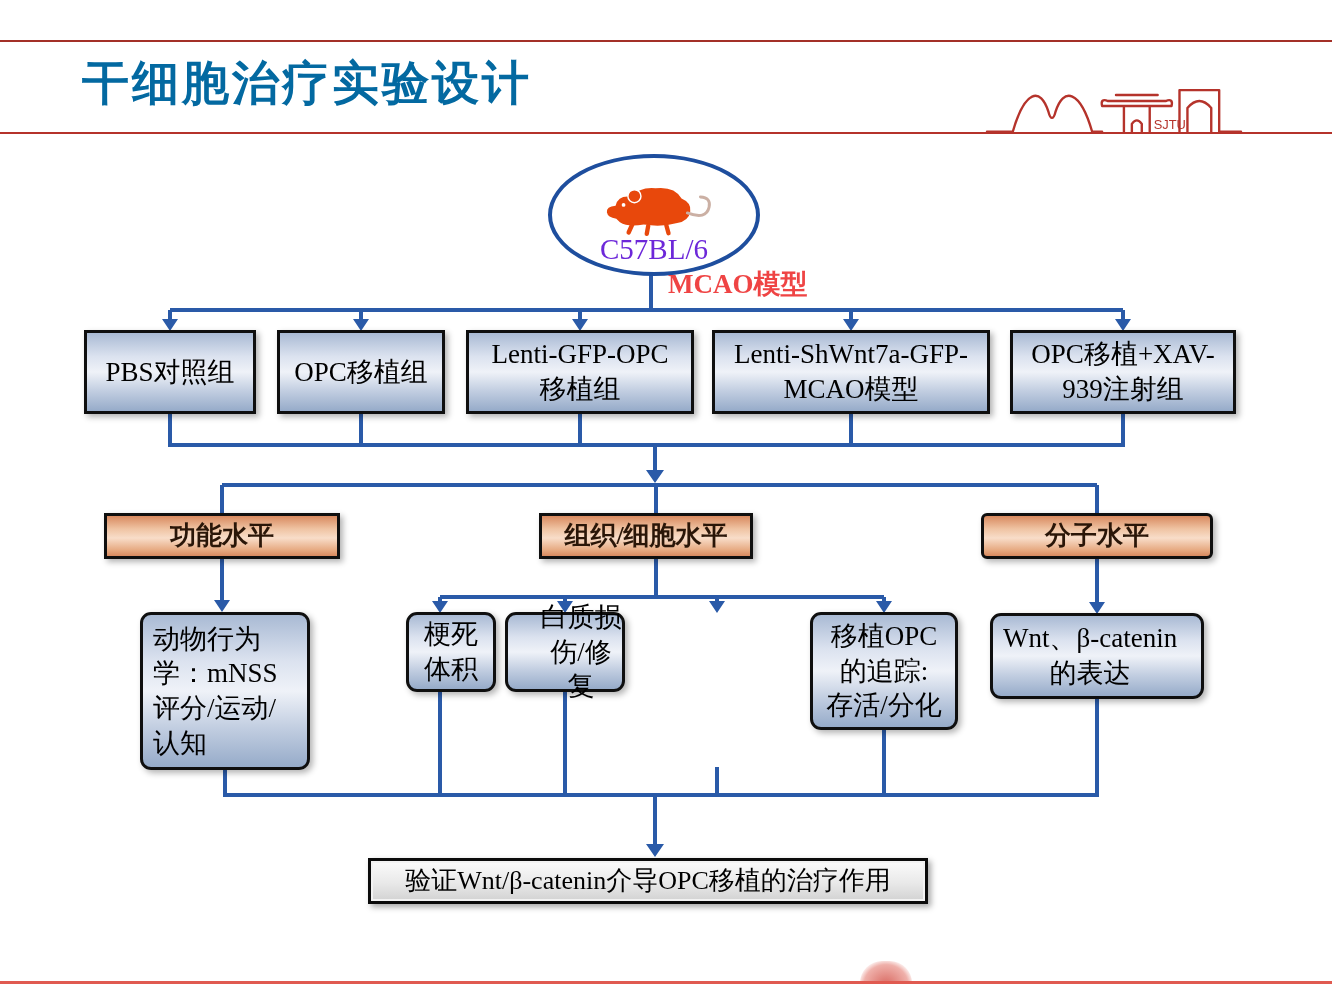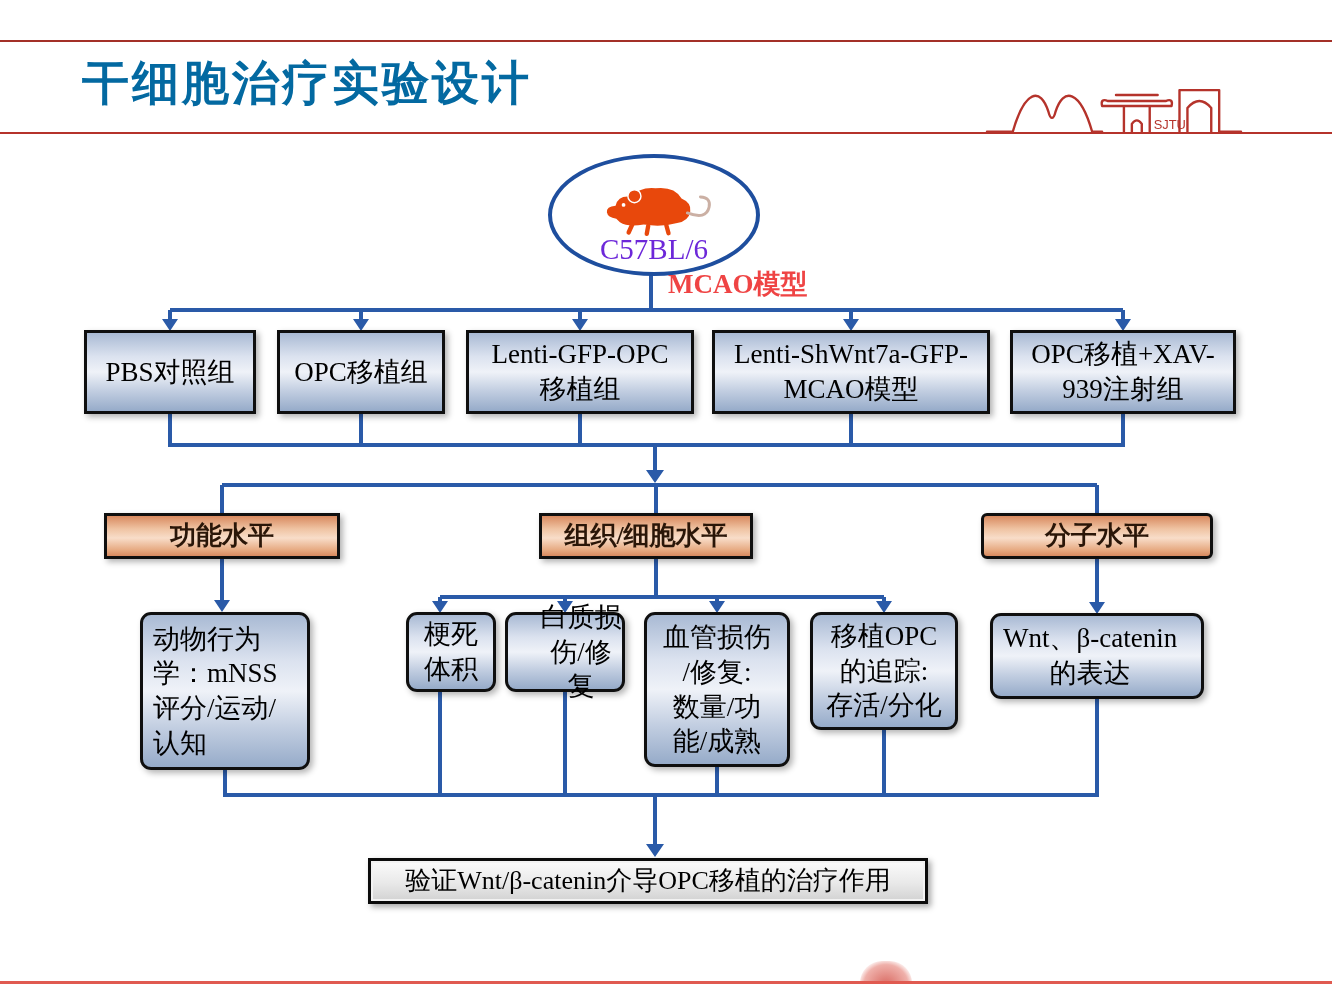--- a/index.html
+++ b/index.html
@@ -131,24 +131,20 @@
   <div class="box level lv l3">分子水平</div>
 
   <div class="box blue a a1">动物行为
 学：mNSS
 评分/运动/
 认知</div>
   <div class="box blue a a2">梗死
 体积</div>
   <div class="box blue a a3">白质损
 伤/修复</div>
-  <div class="box blue a a4">血管损伤
-/修复:
-数量/功
-能/成熟</div>
   <div class="box blue a a5">移植OPC
 的追踪:
 存活/分化</div>
   <div class="box blue a a6">Wnt、β-catenin
 的表达</div>
 
   <div class="box conclusion">验证Wnt/β-catenin介导OPC移植的治疗作用</div>
 
   <div class="blob"></div>
   <div class="hr bottom-rule"></div>

